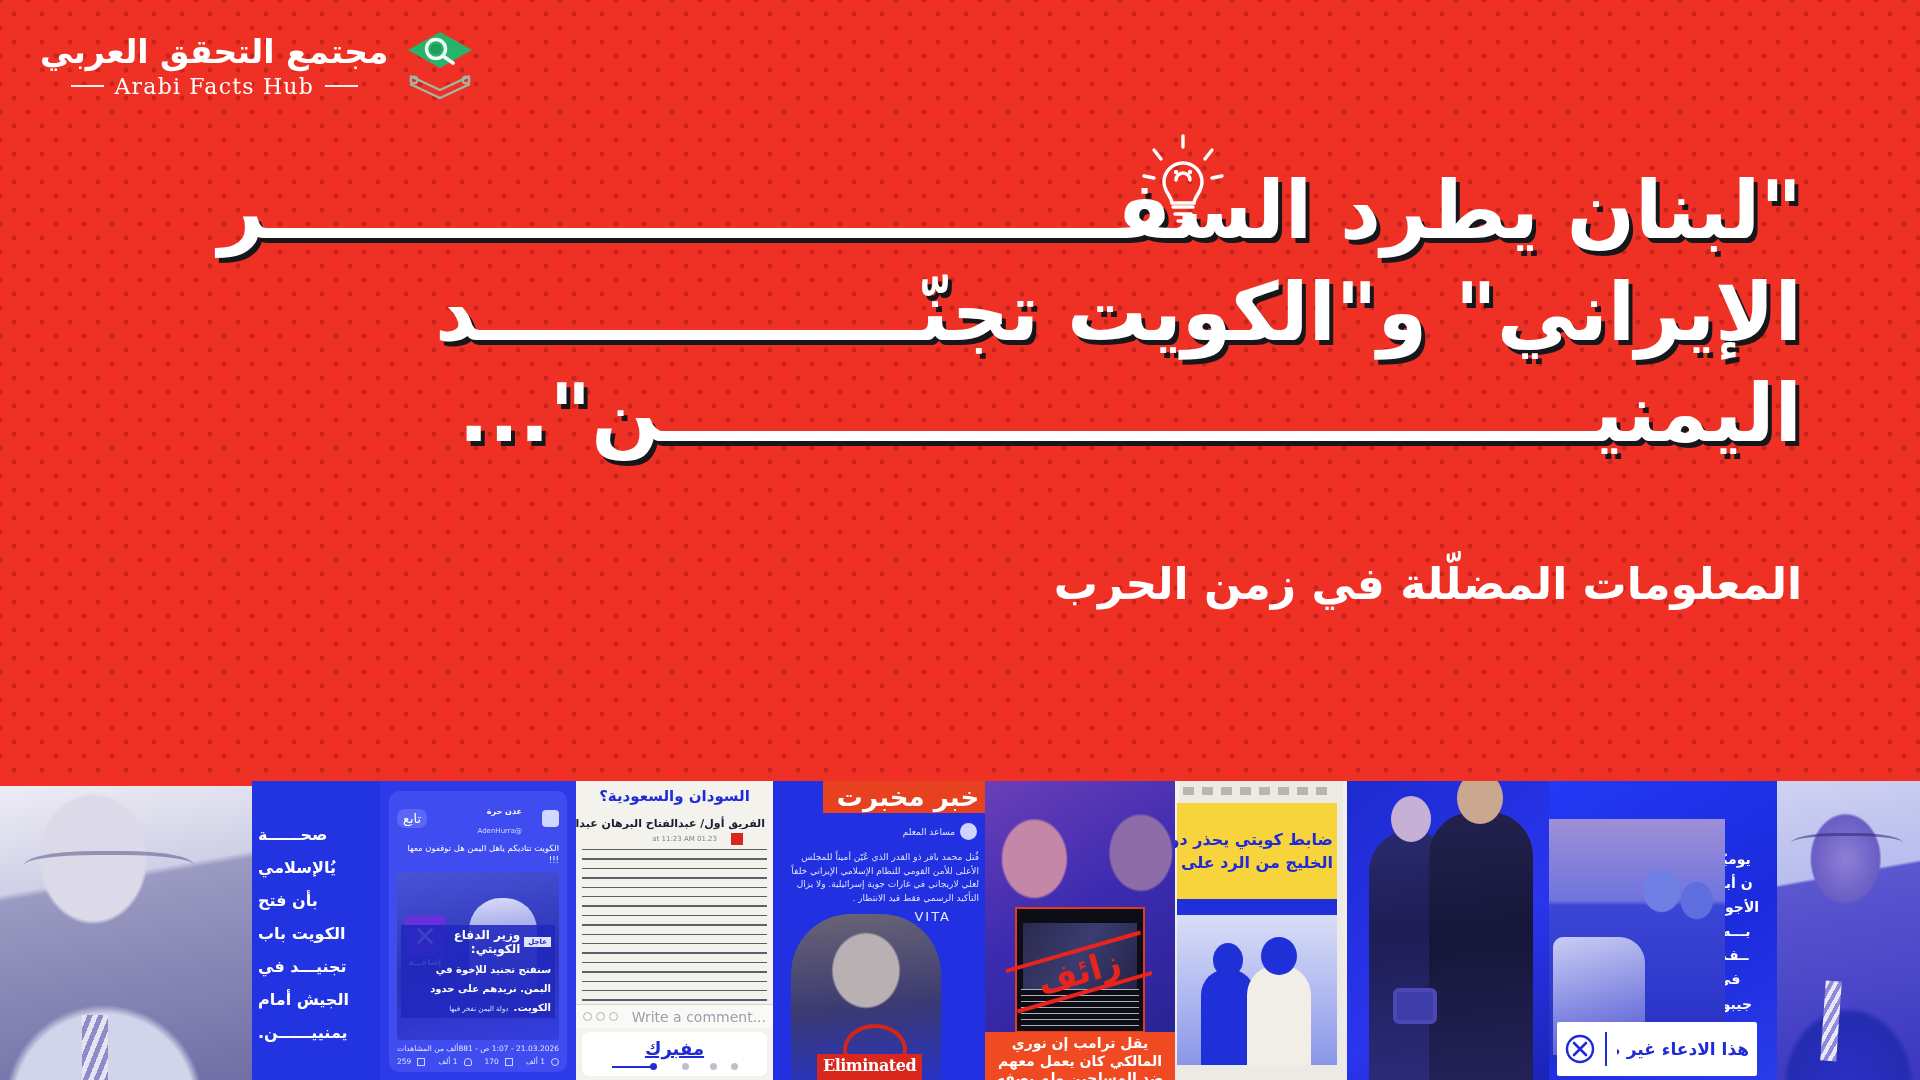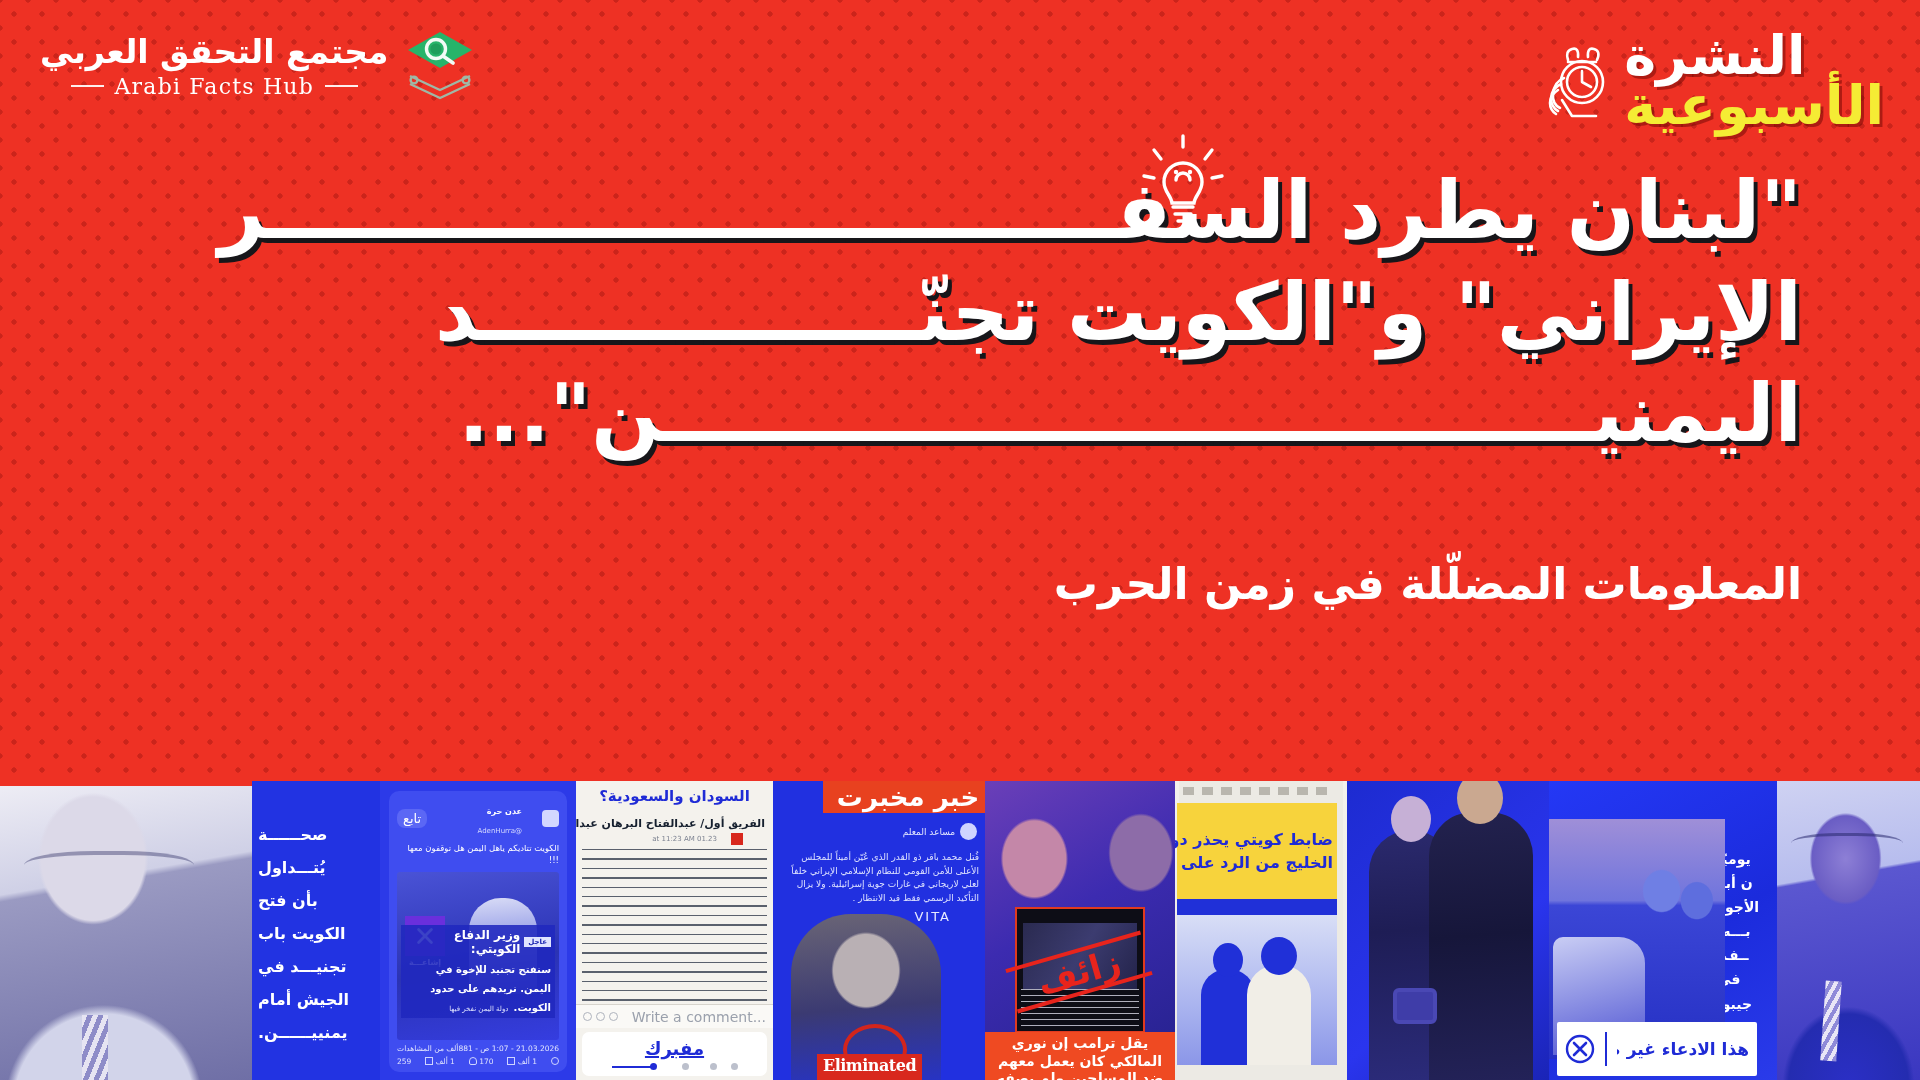--- a/index.html
+++ b/index.html
@@ -358,21 +358,21 @@
     position:absolute; left:4px; right:4px; bottom:22px;
     background:rgba(32,40,190,.88); padding:3px 4px;
   }
   .p8 .lower .row1 { display:flex; gap:4px; align-items:center; margin-bottom:2px; }
   .p8 .lower .urgent { background:#dfe3ff; color:#1a24b0; font-size:7px; font-weight:700; padding:1px 4px; }
   .p8 .lower .minister { color:#fff; font-size:12px; font-weight:700; }
   .p8 .lower .claim { font-size:10px; font-weight:700; color:#fff; text-align:center; line-height:1.3; }
   .p8 .lower .slogan { font-size:7px; color:#dfe3ff; text-align:center; margin-top:2px; }
   .p8 .tstats { font-size:7.5px; color:#e3e6ff; margin-top:4px; text-align:right; }
   .p8 .tacts { display:flex; justify-content:space-between; margin-top:4px; }
-  .p8 .tacts .a { display:flex; align-items:flex-start; gap:14px; font-size:7.5px; color:#dfe3ff; }
+  .p8 .tacts .a { display:flex; align-items:flex-end; gap:6px; font-size:7.5px; color:#dfe3ff; }
   .p8 .tacts .a .g { width:8px; height:8px; border:1px solid #cfd4ff; }
 
   
   .p9 { width:128px; }
   .p9 .bg { position:absolute; inset:0; background:#2233e2; }
   .p9 .lines {
     position:absolute; right:10px; left:6px; top:44px;
     display:flex; flex-direction:column; gap:14px; align-items:flex-end;
   }
   .p9 .lines span { font-size:16px; font-weight:700; color:#fff; white-space:nowrap; }
@@ -419,42 +419,20 @@
     <span class="brand-text">
       <span class="brand-ar">مجتمع التحقق العربي</span>
       <span class="brand-en-row">
         <span class="brand-rule"></span>
         <span class="brand-en">Arabi Facts Hub</span>
         <span class="brand-rule"></span>
       </span>
     </span>
   </div>
 
-  <div class="badge">
-    <span class="badge-words">
-      <span class="badge-l1">النشرة</span>
-      <span class="badge-l2">الأسبوعية</span>
-    </span>
-    <span class="clock-icon">
-      <svg viewBox="0 0 76 84" width="76" height="84" aria-hidden="true">
-        <g fill="none" stroke="#ffffff" stroke-width="2.6" stroke-linecap="round">
-          <circle cx="44" cy="44" r="21"></circle>
-          <circle cx="44" cy="44" r="15"></circle>
-          <path d="M44 44 L44 33 M44 44 L53 49"></path>
-          <path d="M30 22 Q27 13 34 11 Q41 9 40 19"></path>
-          <path d="M50 19 Q49 9 56 11 Q63 13 59 22"></path>
-          <path d="M30 24 L58 24"></path>
-          <path d="M26 40 Q16 44 15 56 Q14 66 22 70"></path>
-          <path d="M23 46 Q14 50 13 60 Q13 69 20 73"></path>
-          <path d="M20 52 Q12 57 12 65 Q12 72 18 76"></path>
-          <path d="M24 62 L34 78 M34 78 L58 78"></path>
-        </g>
-      </svg>
-    </span>
-  </div>
 
   <span class="bulb-icon">
     <svg viewBox="0 0 110 110" width="110" height="110" aria-hidden="true">
       <g fill="none" stroke="#ffffff" stroke-width="3.4" stroke-linecap="round">
         <path d="M36 54 a19 19 0 1 1 38 0 c0 10 -7 13 -8 21 l-22 0 c-1 -8 -8 -11 -8 -21 z"></path>
         <path d="M45 79 l20 0 M47 86 l16 0 M50 93 l10 0"></path>
         <path d="M48 52 a7 7 0 1 1 14 0"></path>
         <circle cx="48" cy="44" r="2.2" fill="#ffffff" stroke="none"></circle>
         <circle cx="62" cy="44" r="2.2" fill="#ffffff" stroke="none"></circle>
         <path d="M26 22 l7 9 M55 8 l0 11 M84 22 l-7 9 M16 48 l10 2 M94 48 l-10 2"></path>
@@ -630,21 +608,21 @@
           <span>259</span>
         </span>
       </div>
     </div>
   </div>
 
   <div class="panel p9">
     <span class="bg"></span>
     <span class="lines">
       <span>صحــــــة</span>
-      <span>يُتـــداول</span>
+      <span>يُالإسلامي</span>
       <span>بأن فتح</span>
       <span>الكويت باب</span>
       <span>تجنيـــد في</span>
       <span>الجيش أمام</span>
       <span>يمنييــــــن.</span>
     </span>
   </div>
 
   <div class="panel p10">
     <span class="figure"></span>

